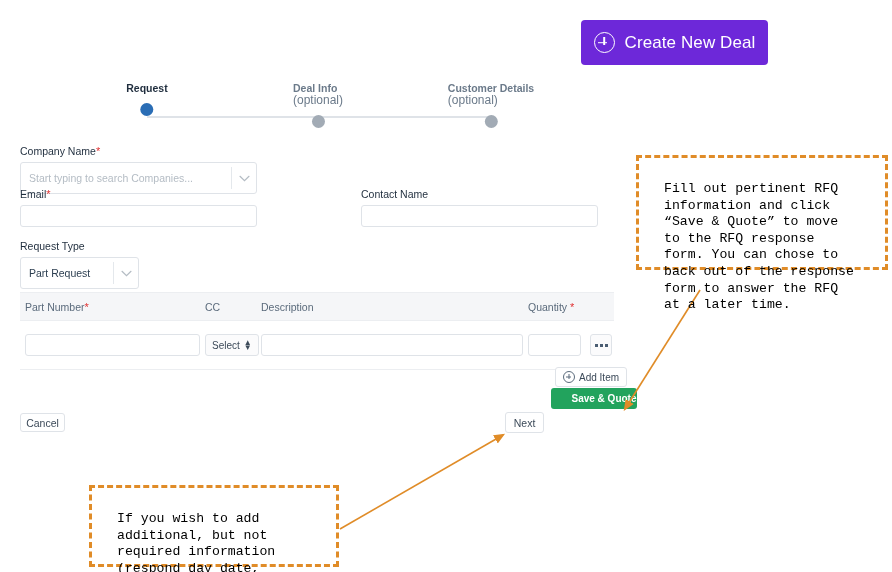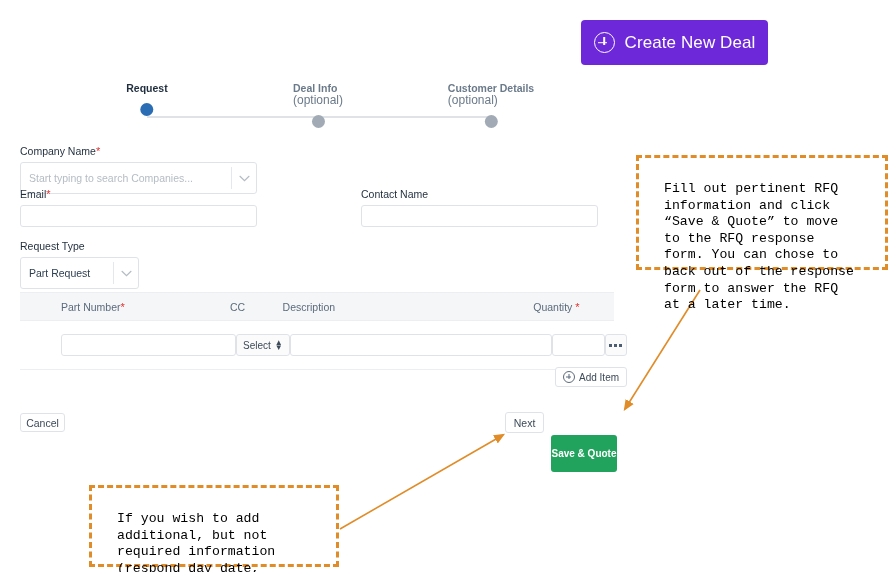--- a/index.html
+++ b/index.html
@@ -187,21 +187,21 @@
     display: flex;
     align-items: center;
     border-top: 1px solid #eceef1;
     border-bottom: 1px solid #eceef1;
   }
   #items-header .th {
     font-size: 10.5px;
     color: #5b6b7c;
     white-space: nowrap;
   }
-  .col-part { width: 185px; padding-left: 5px; box-sizing: border-box; margin-left: 36px; }
+  .col-part { width: 185px; padding-left: 5px; box-sizing: border-box; }
   .col-cc   { width: 56px; }
   .col-desc { width: 267px; }
   .col-qty  { width: 62px; }
   .col-more { width: 24px; }
 
   #items-row {
     height: 48px;
     display: flex;
     align-items: center;
     border-bottom: 1px solid #eceef1;
@@ -294,30 +294,31 @@
     align-items: center;
     justify-content: center;
     font-size: 10.5px;
     color: #3c4a59;
     cursor: pointer;
   }
   #cancel-btn { left: 20px; top: 413px; width: 45px; height: 19px; }
   #next-btn   { left: 505px; top: 412px; width: 39px; height: 21px; }
   #save-quote-btn {
     position: absolute;
-    left: 551px; top: 435px; width: 66px; height: 37px;
+    left: 551px; top: 388px; width: 66px; height: 21px;
     background: #22a35d;
     border-radius: 3px;
     display: flex;
     align-items: center;
     justify-content: center;
     font-size: 10px;
     color: #ffffff;
     font-weight: bold;
     cursor: pointer;
+    padding-left: 20px;
   }
 
   
   .callout {
     position: absolute;
     box-sizing: border-box;
     border: 3px dashed #e08c28;
     background: transparent;
     padding: 8px 10px 6px 10px;
   }

